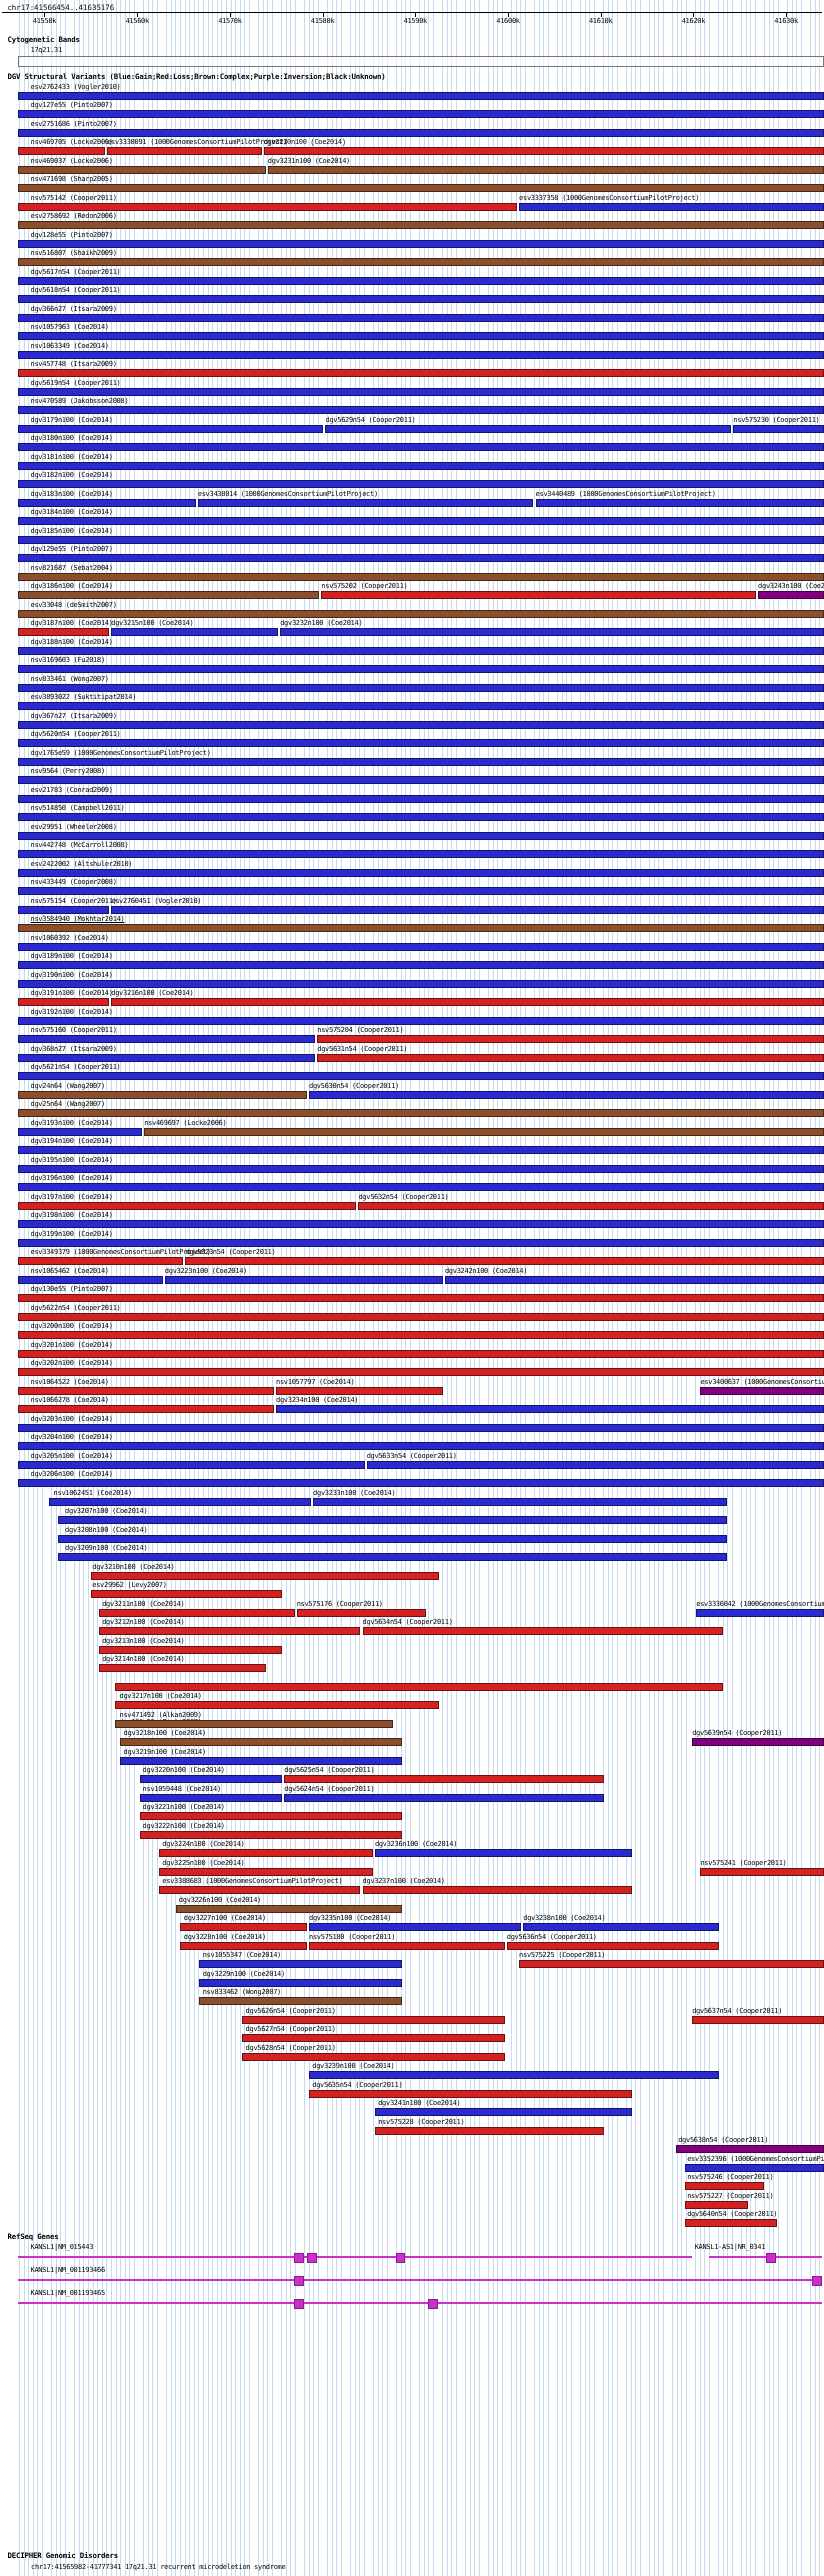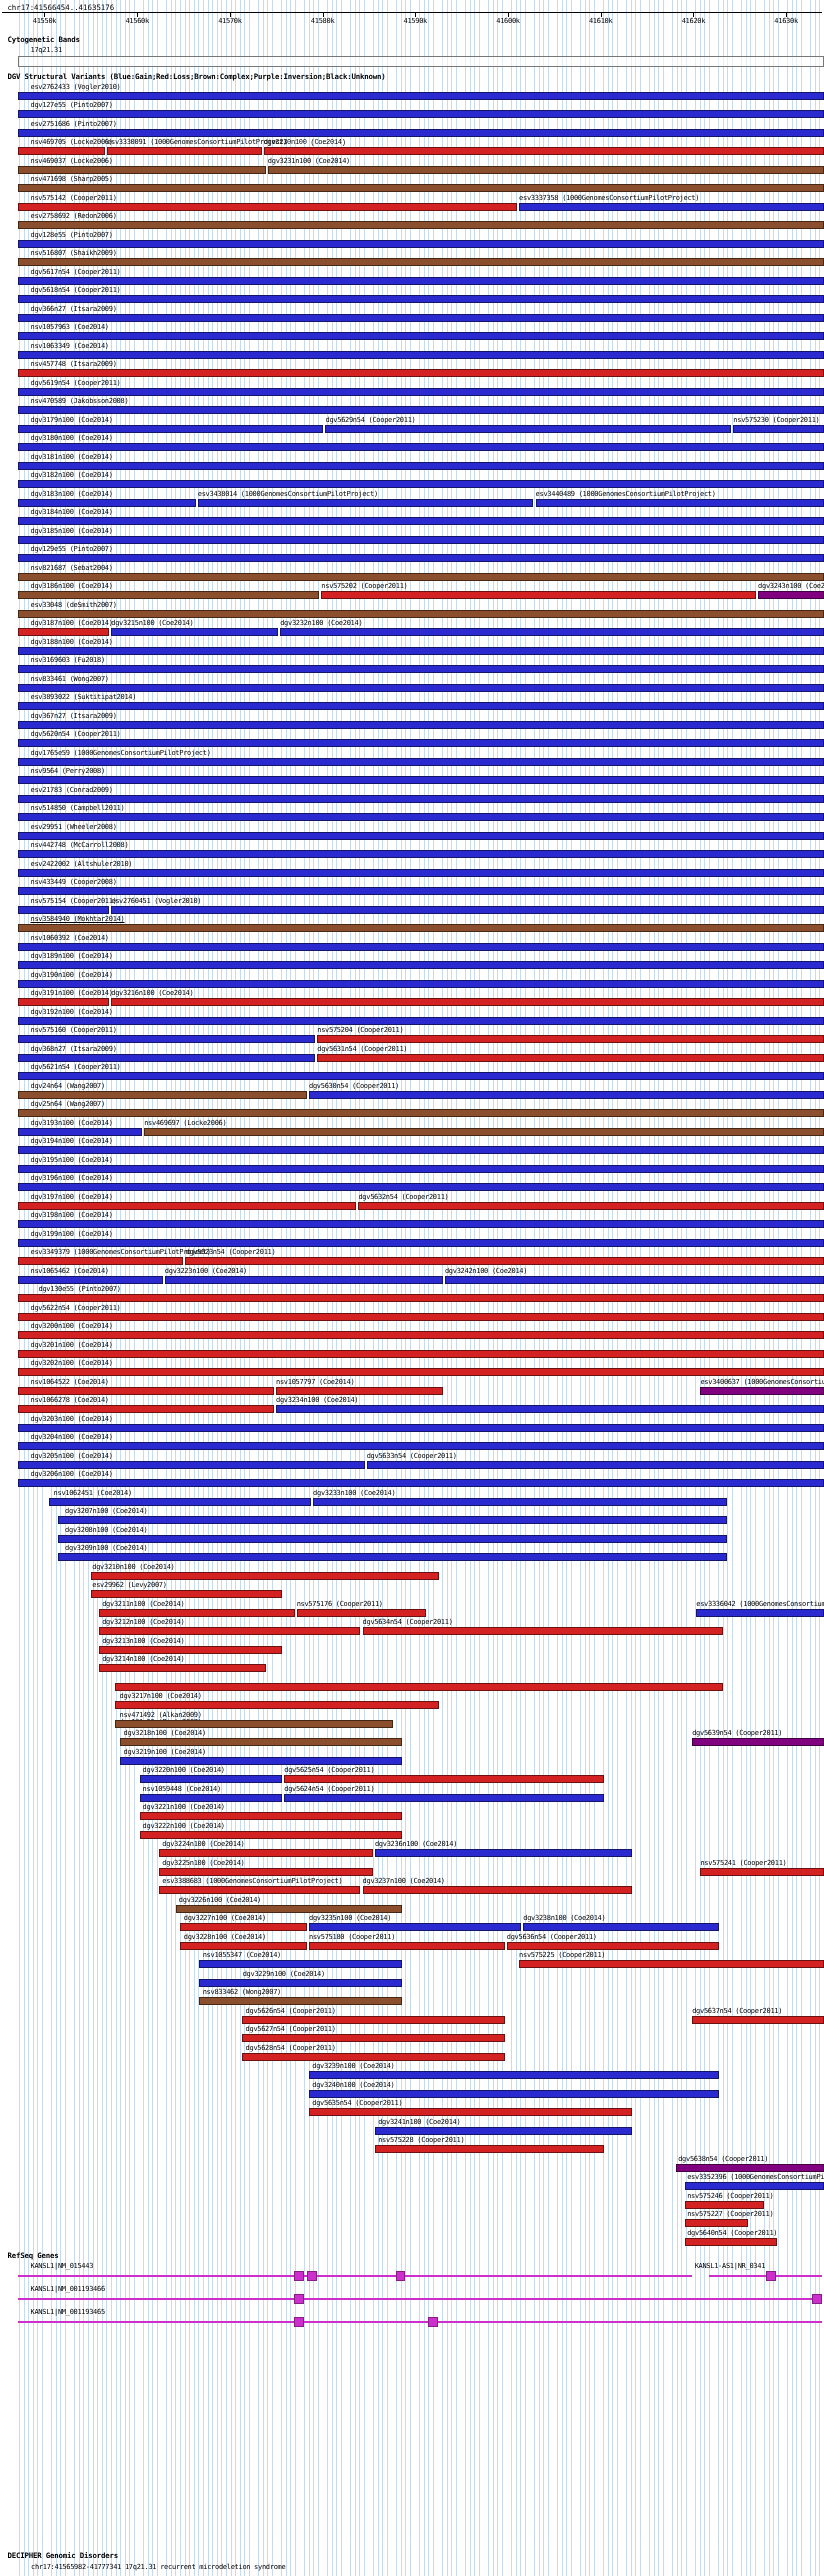--- a/index.html
+++ b/index.html
@@ -371,21 +371,21 @@
       </div>
       <div class="vrow">
         <span class="vlbl" style="left: 3.7%;">nsv1065462 (Coe2014)</span>
         <div class="vbar" style="left: 2.2%; width: 17.3%; background: var(--gain);"></div>
         <span class="vlbl" style="left: 20%;">dgv3223n100 (Coe2014)</span>
         <div class="vbar" style="left: 20%; width: 33.5%; background: var(--gain);"></div>
         <span class="vlbl" style="left: 54%;">dgv3242n100 (Coe2014)</span>
         <div class="vbar" style="left: 54%; width: 45.8%; background: var(--gain);"></div>
       </div>
       <div class="vrow">
-        <span class="vlbl" style="left: 3.7%; padding-left: 8px;">dgv130e55 (Pinto2007)</span>
+        <span class="vlbl" style="left: 3.7%;">dgv130e55 (Pinto2007)</span>
         <div class="vbar" style="left: 2.2%; width: 97.6%; background: var(--loss);"></div>
       </div>
       <div class="vrow">
         <span class="vlbl" style="left: 3.7%;">dgv5622n54 (Cooper2011)</span>
         <div class="vbar" style="left: 2.2%; width: 97.6%; background: var(--loss);"></div>
       </div>
       <div class="vrow">
         <span class="vlbl" style="left: 3.7%;">dgv3200n100 (Coe2014)</span>
         <div class="vbar" style="left: 2.2%; width: 97.6%; background: var(--loss);"></div>
       </div>
@@ -557,21 +557,21 @@
         <span class="vlbl" style="left: 61.5%;">dgv5636n54 (Cooper2011)</span>
         <div class="vbar" style="left: 61.5%; width: 25.5%; background: var(--loss);"></div>
       </div>
       <div class="vrow">
         <span class="vlbl" style="left: 24.6%;">nsv1055347 (Coe2014)</span>
         <div class="vbar" style="left: 24.2%; width: 24.3%; background: var(--gain);"></div>
         <span class="vlbl" style="left: 63%;">nsv575225 (Cooper2011)</span>
         <div class="vbar" style="left: 63%; width: 36.8%; background: var(--loss);"></div>
       </div>
       <div class="vrow">
-        <span class="vlbl" style="left: 24.6%; margin-left: 40px;">dgv3229n100 (Coe2014)</span>
+        <span class="vlbl" style="left: 24.6%;">dgv3229n100 (Coe2014)</span>
         <div class="vbar" style="left: 24.2%; width: 24.3%; background: var(--gain);"></div>
       </div>
       <div class="vrow">
         <span class="vlbl" style="left: 24.6%;">nsv833462 (Wong2007)</span>
         <div class="vbar" style="left: 24.2%; width: 24.3%; background: var(--complex);"></div>
       </div>
       <div class="vrow">
         <span class="vlbl" style="left: 29.8%;">dgv5626n54 (Cooper2011)</span>
         <div class="vbar" style="left: 29.4%; width: 31.6%; background: var(--loss);"></div>
         <span class="vlbl" style="left: 84%;">dgv5637n54 (Cooper2011)</span>
@@ -580,24 +580,20 @@
       <div class="vrow">
         <span class="vlbl" style="left: 29.8%;">dgv5627n54 (Cooper2011)</span>
         <div class="vbar" style="left: 29.4%; width: 31.6%; background: var(--loss);"></div>
       </div>
       <div class="vrow">
         <span class="vlbl" style="left: 29.8%;">dgv5628n54 (Cooper2011)</span>
         <div class="vbar" style="left: 29.4%; width: 31.6%; background: var(--loss);"></div>
       </div>
       <div class="vrow">
         <span class="vlbl" style="left: 37.9%;">dgv3239n100 (Coe2014)</span>
-        <div class="vbar" style="left: 37.5%; width: 49.5%; background: var(--gain);"></div>
-      </div>
-      <div class="vrow">
-        <span class="vlbl" style="left: 37.9%;">dgv3240n100 (Coe2014)</span>
         <div class="vbar" style="left: 37.5%; width: 49.5%; background: var(--gain);"></div>
       </div>
       <div class="vrow">
         <span class="vlbl" style="left: 37.9%;">dgv5635n54 (Cooper2011)</span>
         <div class="vbar" style="left: 37.5%; width: 39%; background: var(--loss);"></div>
       </div>
       <div class="vrow">
         <span class="vlbl" style="left: 45.9%;">dgv3241n100 (Coe2014)</span>
         <div class="vbar" style="left: 45.5%; width: 31%; background: var(--gain);"></div>
       </div>

